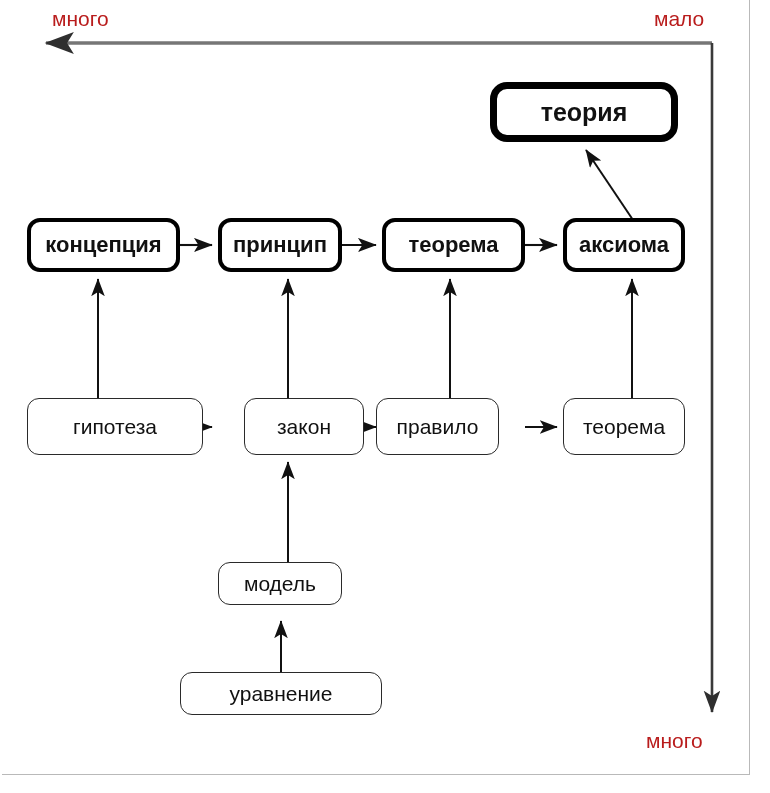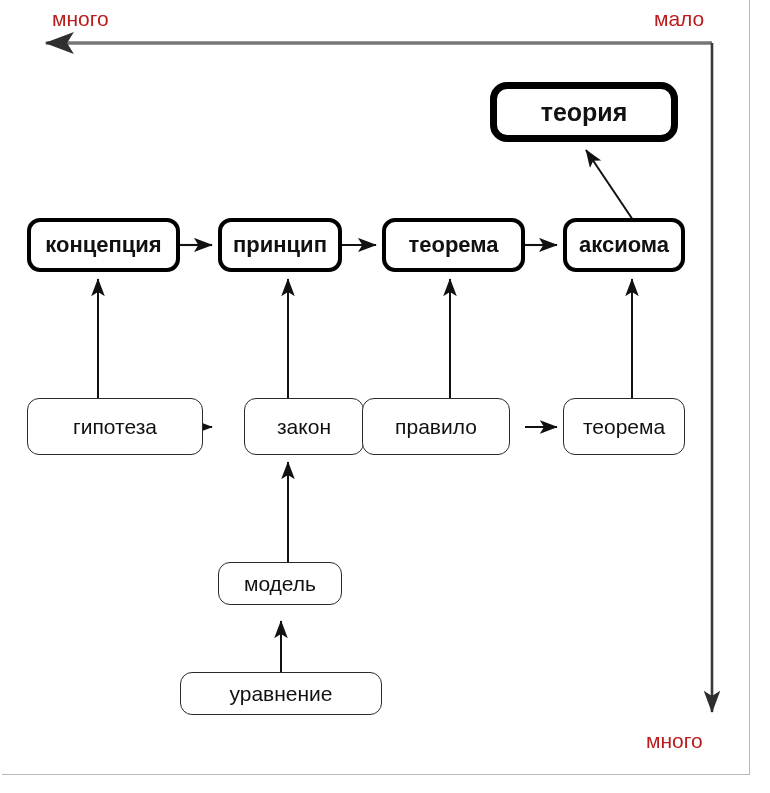--- a/index.html
+++ b/index.html
@@ -161,21 +161,21 @@
   <div class="node node-bold" style="left:218px; top:218px; width:124px; height:54px;">принцип</div>
 
   <div class="node node-bold" style="left:382px; top:218px; width:143px; height:54px;">теорема</div>
 
   <div class="node node-bold" style="left:563px; top:218px; width:122px; height:54px;">аксиома</div>
 
   <div class="node node-thin" style="left:27px; top:398px; width:176px; height:57px;">гипотеза</div>
 
   <div class="node node-thin" style="left:210px; top:398px; width:120px; height:57px;margin-left:34px;">закон</div>
 
-  <div class="node node-thin" style="left:362px; top:398px; width:148px; height:57px;">правило</div>
+  <div class="node node-thin" style="left:376px; top:398px; width:123px; height:57px;">правило</div>
 
   <div class="node node-thin" style="left:563px; top:398px; width:122px; height:57px;">теорема</div>
 
   <div class="node node-thin" style="left:218px; top:562px; width:124px; height:43px;">модель</div>
 
   <div class="node node-thin" style="left:180px; top:672px; width:202px; height:43px;">уравнение</div>
 
 </div>
 
 </body></html>

